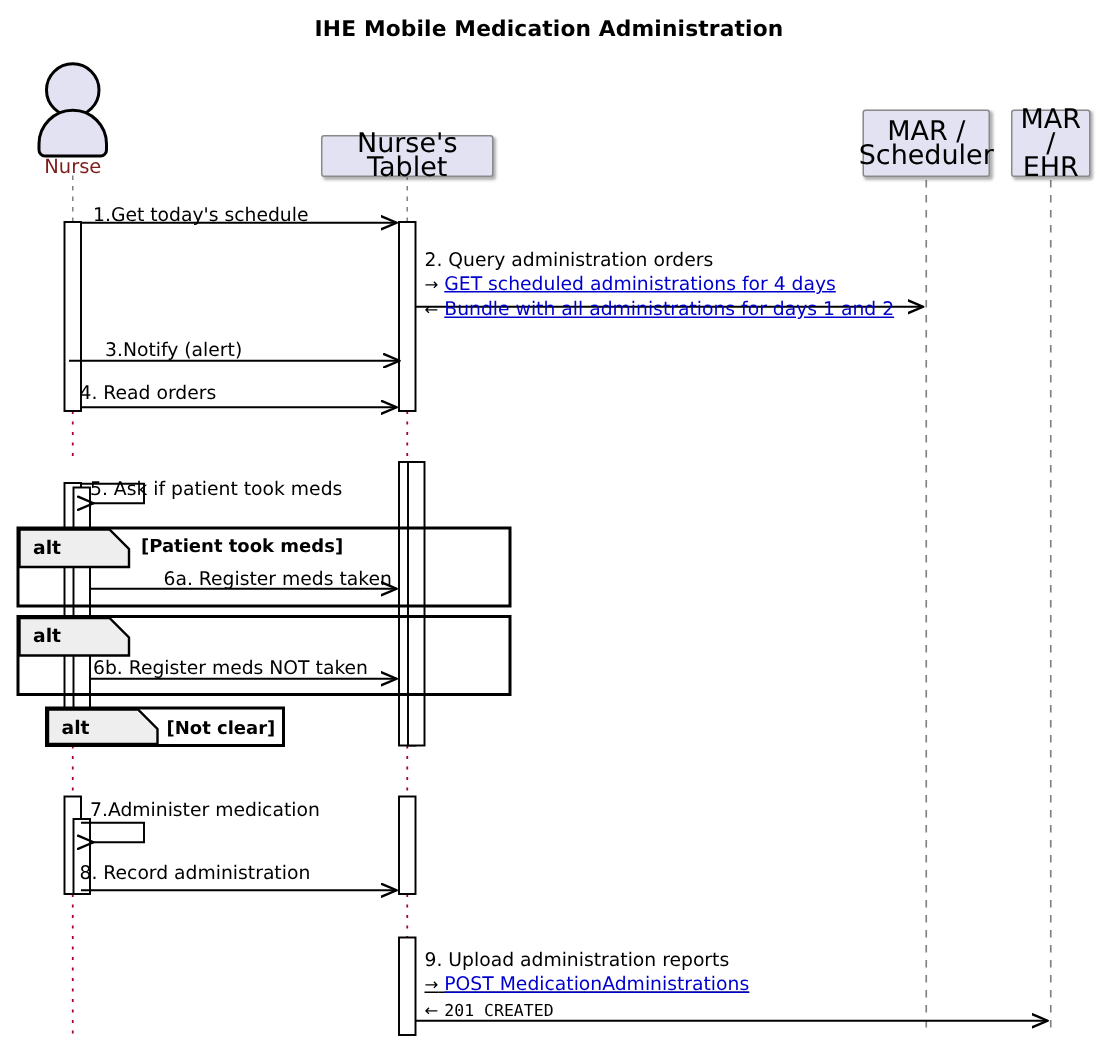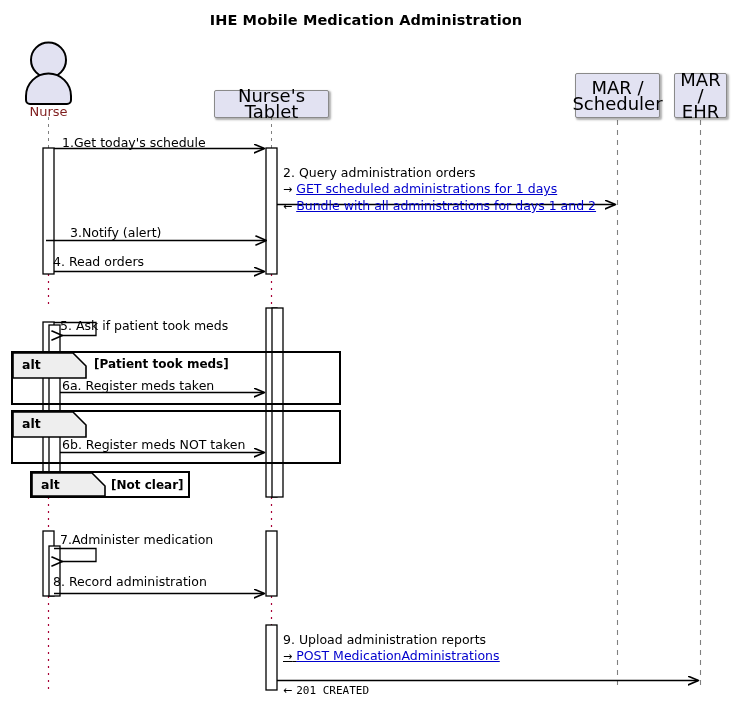--- a/index.html
+++ b/index.html
@@ -194,49 +194,49 @@
 EHR</div>
 
   <div class="actor-label" style="left:13px;top:104px;width:71px;">Nurse</div>
 
   <div class="msg" style="left:62px;top:135px;">1.Get today's schedule</div>
 
   <div class="msg" style="left:283px;top:165px;">
     <div>2. Query administration orders</div>
     <div style="margin-top:1px;">
       <span class="mini-arrow">→</span>
-      <span class="lnk">GET scheduled administrations for 1 days</span>
+      <span class="lnk">GET scheduled administrations for 4 days</span>
     </div>
     <div style="margin-top:1px;">
       <span class="mini-arrow">←</span>
       <span class="lnk">Bundle with all administrations for days 1 and 2</span>
     </div>
   </div>
 
   <div class="msg" style="left:70px;top:225px;">3.Notify (alert)</div>
 
   <div class="msg" style="left:53px;top:254px;">4. Read orders</div>
 
   <div class="msg" style="left:60px;top:306px;margin-top:12px;">5. Ask if patient took meds</div>
 
-  <div class="msg" style="left:62px;top:378px;">6a. Register meds taken</div>
+  <div class="msg" style="left:62px;top:378px;padding-left:47px;">6a. Register meds taken</div>
 
   <div class="msg" style="left:62px;top:437px;">6b. Register meds NOT taken</div>
 
   <div class="msg" style="left:60px;top:532px;">7.Administer medication</div>
 
   <div class="msg" style="left:53px;top:574px;">8. Record administration</div>
 
   <div class="msg" style="left:283px;top:632px;">
     <div>9. Upload administration reports</div>
     <div style="margin-top:1px;text-decoration:underline;">
       <span class="mini-arrow">→</span>
       <span class="lnk">POST MedicationAdministrations</span>
     </div>
-    <div style="margin-top:18px;">
+    <div style="margin-top:1px;">
       <span class="mini-arrow">←</span>
       <span class="msg-mono">201  CREATED</span>
     </div>
   </div>
 
   <div class="alt-kw" style="left:22px;top:357px;">alt</div>
   <div class="alt-cond" style="left:94px;top:357px;">[Patient took meds]</div>
 
   <div class="alt-kw" style="left:22px;top:416px;">alt</div>
 

